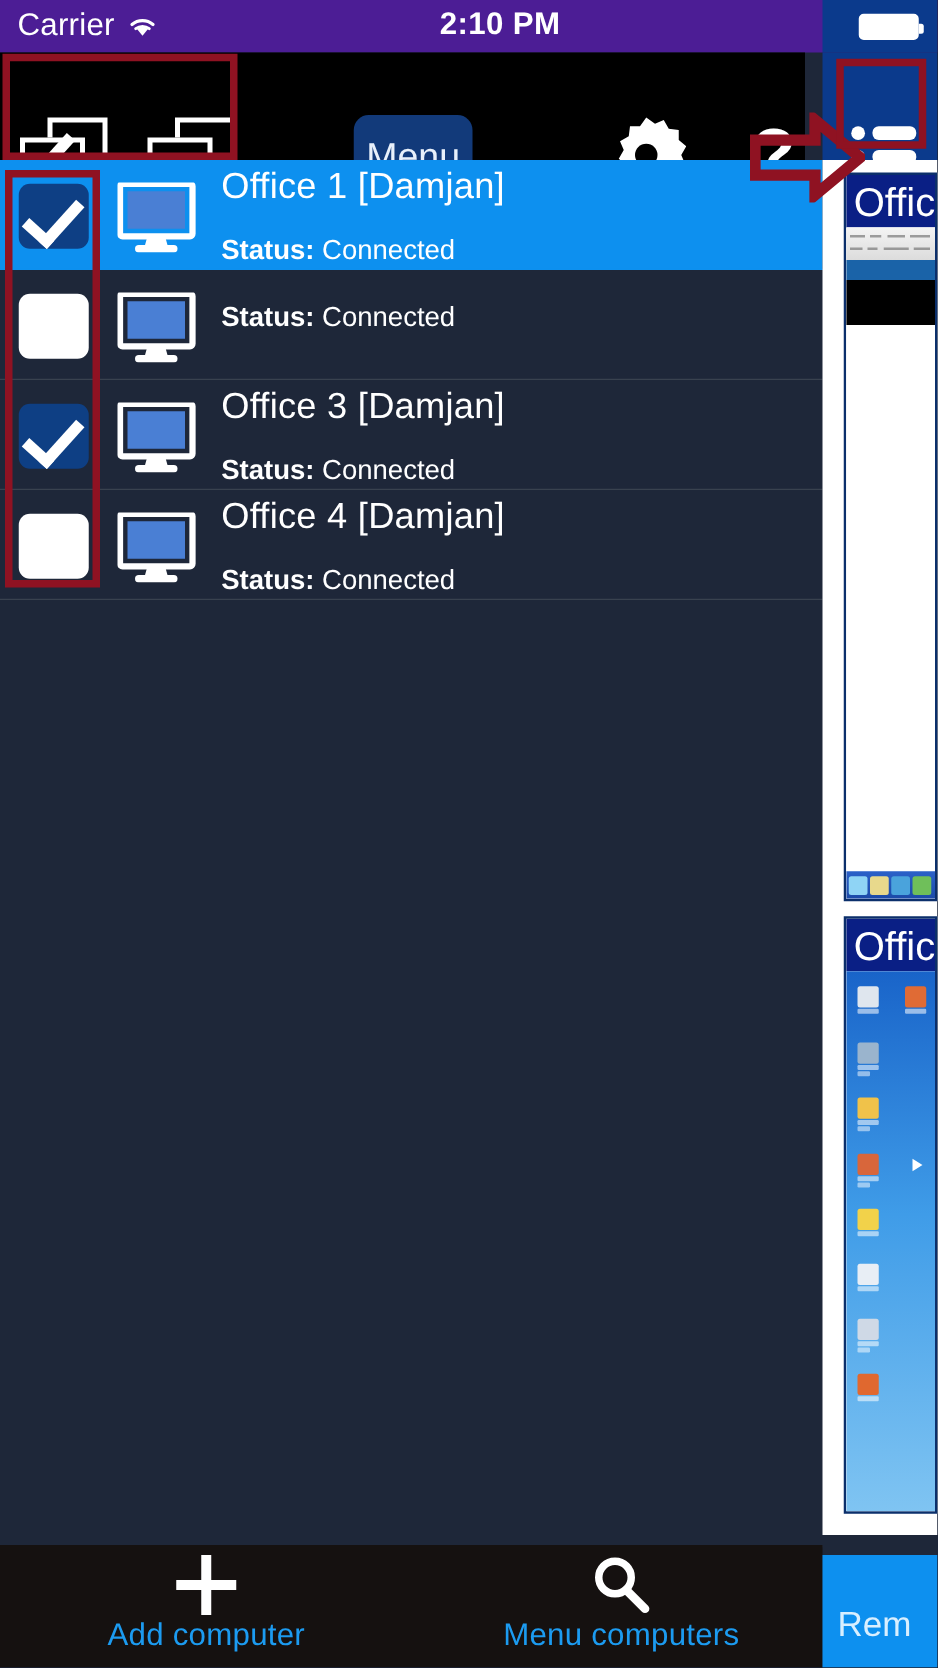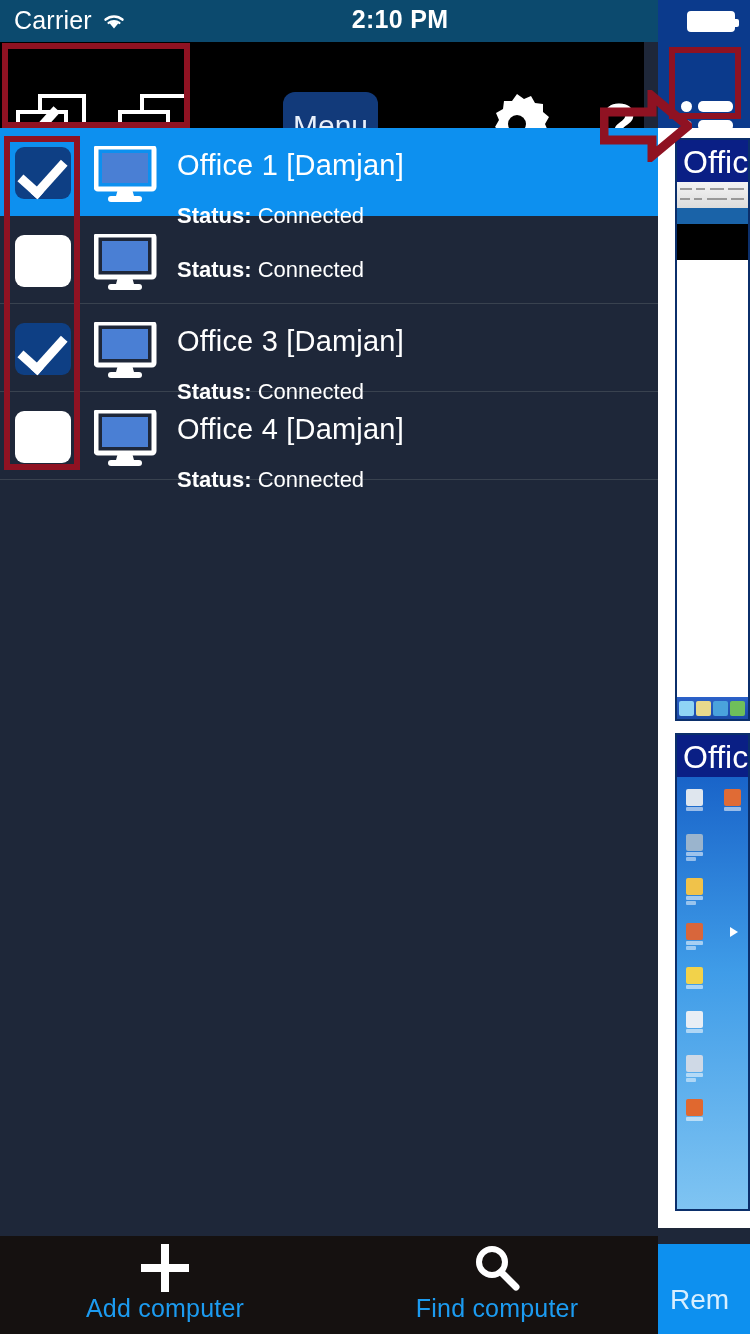--- a/index.html
+++ b/index.html
@@ -7,21 +7,21 @@
     width:750px; height:1334px; overflow:hidden;
     background:#1e2739;
     font-family:"Liberation Sans", sans-serif;
     -webkit-font-smoothing:antialiased;
   }
   #app { position:relative; width:750px; height:1334px; background:#1e2739; }
 
   
   .statusbar {
     position:absolute; left:0; top:0; width:750px; height:42px;
-    background:#0c4a6e; color:#fff;
+    background:#4c1d95; color:#fff;
   }
   .sb-left { position:absolute; left:14px; top:6px; display:flex; align-items:center; gap:9px; }
   .sb-carrier { font-size:25px; letter-spacing:.2px; }
   .sb-wifi { width:26px; height:20px; position:relative; display:block; }
   .sb-time {
     position:absolute; left:0; top:5px; width:750px; text-align:center;
     font-size:25px; font-weight:bold; letter-spacing:.3px;margin-left:25px;
   }
   .sb-right-bg {
     position:absolute; left:658px; top:0; width:92px; height:42px; background:#0b3a8c;
@@ -97,21 +97,21 @@
     cursor:pointer;
   }
   .cb.off { background:#ffffff; }
   .cb.on  { background:#0e3f84; }
   .cb.on::after {
     content:""; position:absolute; left:14px; top:4px; width:18px; height:36px;
     border-right:9px solid #fff; border-bottom:9px solid #fff;
     transform:rotate(42deg);
   }
   .monitor { position:absolute; left:94px; top:18px; width:68px; height:56px; }
-  .rowtext { position:absolute; left:177px; top:20px; }
+  .rowtext { position:absolute; left:177px; top:4px; }
   .rowtitle { font-size:29px; color:#fff; line-height:34px; letter-spacing:.2px; }
   .rowstatus { font-size:22px; color:#fff; line-height:28px; margin-top:20px; }
   .rowstatus b { font-weight:bold; }
   .rowstatus span { font-weight:normal; }
 
   
   .rightpane {
     position:absolute; left:658px; top:128px; width:92px; height:1100px; background:#ffffff;
   }
   .thumb { position:absolute; left:17px; width:75px; border:2px solid #0b2f6b; overflow:hidden; background:#fff; }
@@ -379,19 +379,19 @@
       <div class="bb-label">Add computer</div>
     </div>
 
     <div class="bb-item" id="bb-find">
       <div class="bb-glyph">
         <svg class="magnifier" viewBox="0 0 50 50">
           <circle cx="20" cy="19" r="13" fill="none" stroke="#fff" stroke-width="6"></circle>
           <line x1="29" y1="29" x2="44" y2="44" stroke="#fff" stroke-width="7" stroke-linecap="round"></line>
         </svg>
       </div>
-      <div class="bb-label">Find computer</div>
+      <div class="bb-label">Menu computers</div>
     </div>
   </div>
 
   <div class="remove-btn">Rem</div>
 
 </div>
 
 </body></html>

